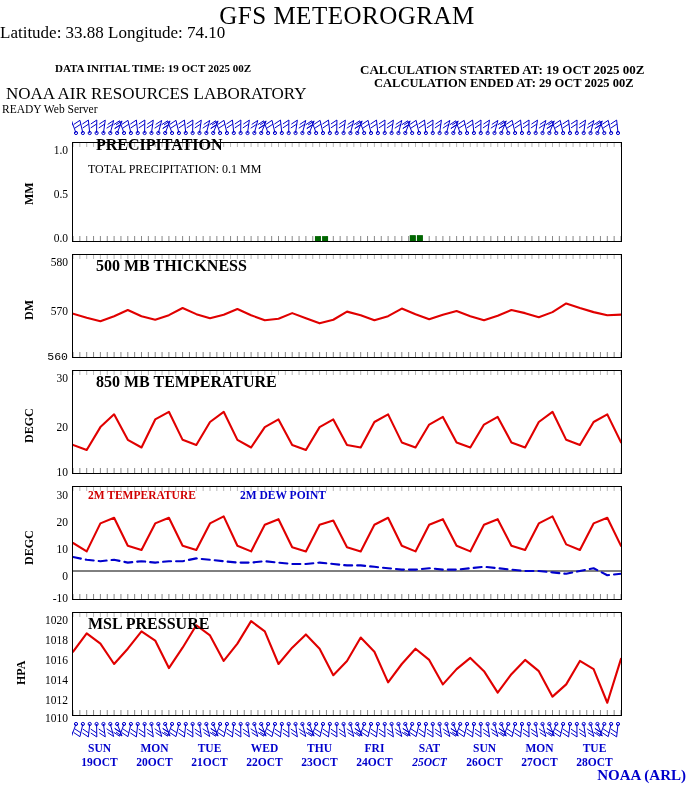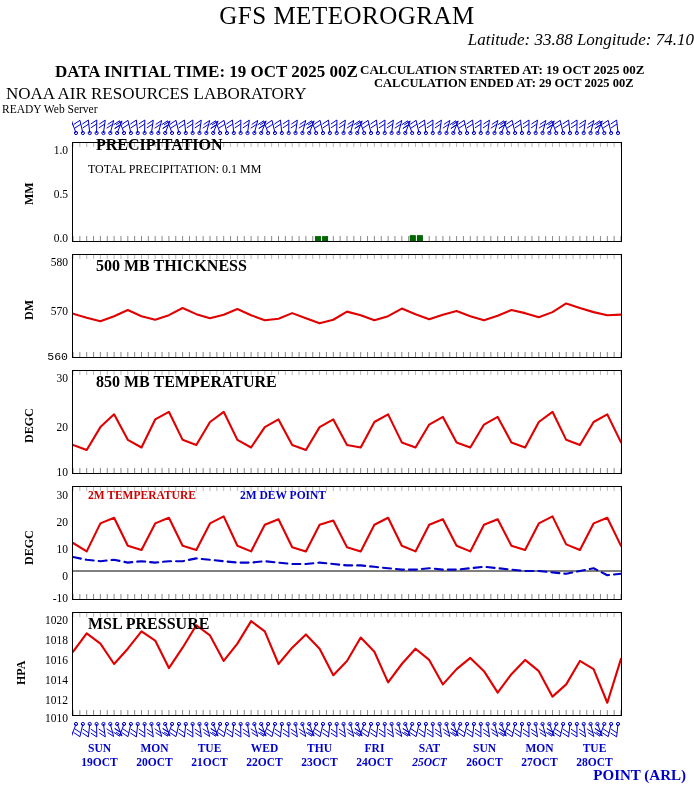--- a/index.html
+++ b/index.html
@@ -10,25 +10,24 @@
     color:#000000;
     position:relative;
     overflow:hidden;
   }
   .abs{position:absolute;}
   .title{
     left:0;right:0;top:2px;text-align:center;
     font-size:25px;letter-spacing:.5px;
   }
   .subtitle{
-    left:0;right:0;top:30px;text-align:right;
+    left:0;right:0;top:23px;text-align:left;
     font-size:17px;
-    font-style:italic;
   }
-  .meta-left{left:55px;top:62px;font-size:17px;font-weight:bold;}
+  .meta-left{left:55px;top:62px;font-size:11px;font-weight:bold;}
   .meta-right1{left:360px;top:62px;font-size:13px;font-weight:bold;}
   .meta-right2{left:374px;top:76px;font-size:12.5px;font-weight:bold;}
   .org{left:6px;top:84px;font-size:17px;}
   .ready{left:2px;top:103px;font-size:11.5px;text-align:right;}
   .footer{right:8px;bottom:4px;font-size:15px;color:#0000cc;font-weight:bold;}
 
   .panel{position:absolute;border:1px solid #000;background:#fff;box-sizing:border-box;}
   .panel-label{position:absolute;font-size:16px;font-weight:bold;}
   .ylab{position:absolute;font-size:12px;font-weight:bold;
         transform:rotate(-90deg);transform-origin:left top;white-space:nowrap;}
@@ -43,21 +42,21 @@
 </head>
 <body>
 
 <div class="abs title">GFS METEOROGRAM</div>
 <div class="abs subtitle">Latitude: 33.88 Longitude:  74.10</div>
 <div class="abs meta-left">DATA INITIAL TIME: 19 OCT 2025 00Z</div>
 <div class="abs meta-right1">CALCULATION STARTED AT: 19 OCT 2025 00Z</div>
 <div class="abs meta-right2">CALCULATION ENDED AT: 29 OCT 2025 00Z</div>
 <div class="abs org">NOAA AIR RESOURCES LABORATORY</div>
 <div class="abs ready">READY Web Server</div>
-<div class="abs footer">POINT (ARL)</div>
+<div class="abs footer">NOAA (ARL)</div>
 
 <div class="wind-row" style="left:72px;top:113px;">
   <svg id="windTop" width="550" height="28">
       <line x1="4" y1="20" x2="-0.4462618632336932" y2="7.78399592978319" stroke="#0000cc" stroke-width="1"></line>
       <line x1="-0.4462618632336932" y1="7.78399592978319" x2="-6.446261863233693" y2="11.78399592978319" stroke="#0000cc" stroke-width="1"></line>
       <line x1="0.8876166957364151" y1="11.448797150848234" x2="-5.1123833042635844" y2="15.448797150848234" stroke="#0000cc" stroke-width="1"></line>
       <circle cx="4" cy="20" r="1.6" fill="none" stroke="#0000cc" stroke-width="1"></circle>
       <line x1="10.860759493670887" y1="20" x2="7.936395787200642" y2="7.333189157791942" stroke="#0000cc" stroke-width="1"></line>
       <line x1="7.936395787200642" y1="7.333189157791942" x2="1.9363957872006416" y2="11.333189157791942" stroke="#0000cc" stroke-width="1"></line>
       <line x1="8.813704899141715" y1="11.13323241045436" x2="2.8137048991417153" y2="15.13323241045436" stroke="#0000cc" stroke-width="1"></line>

